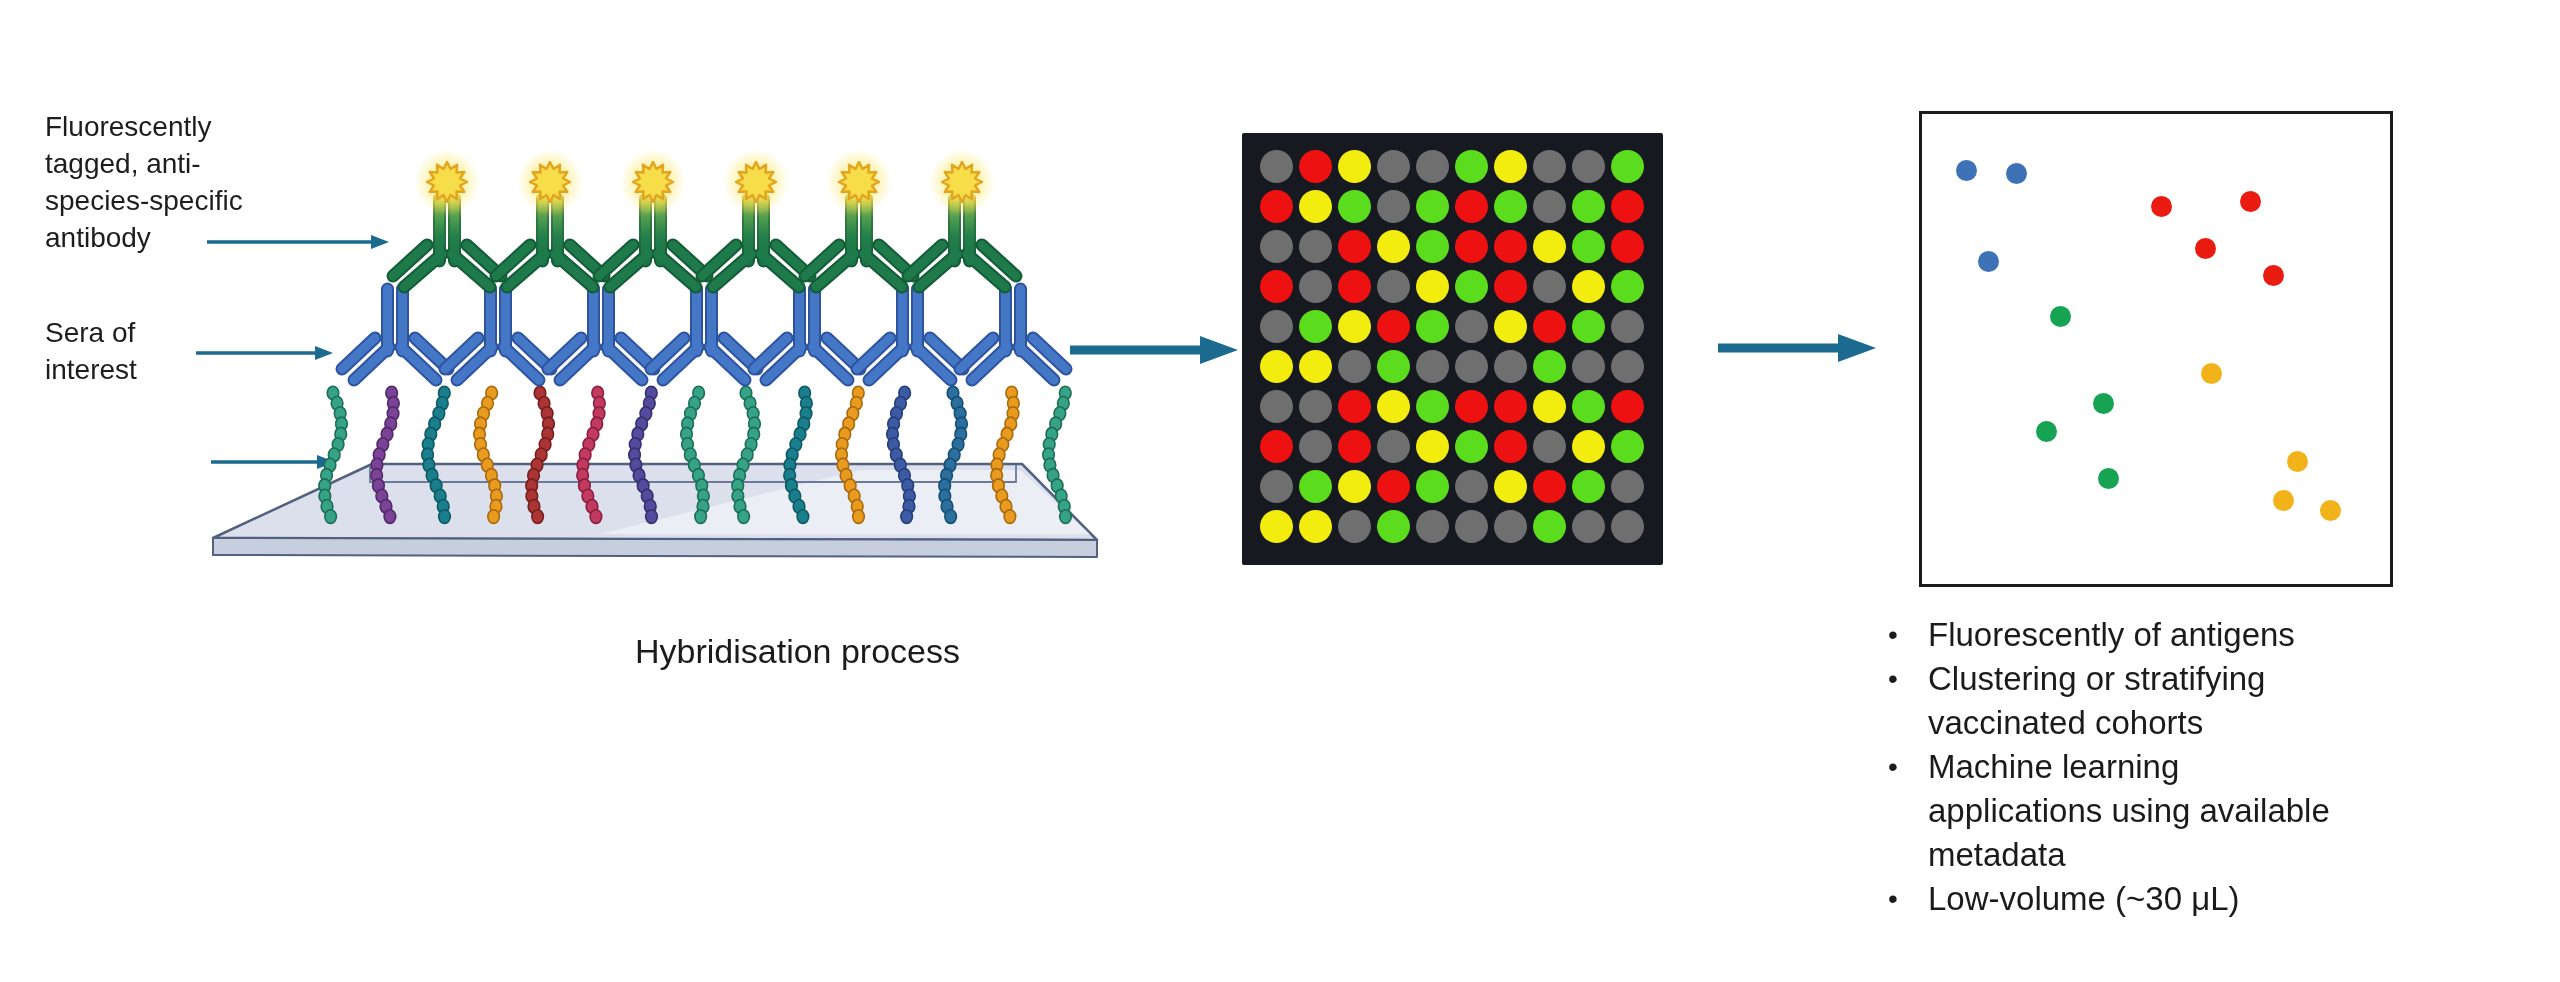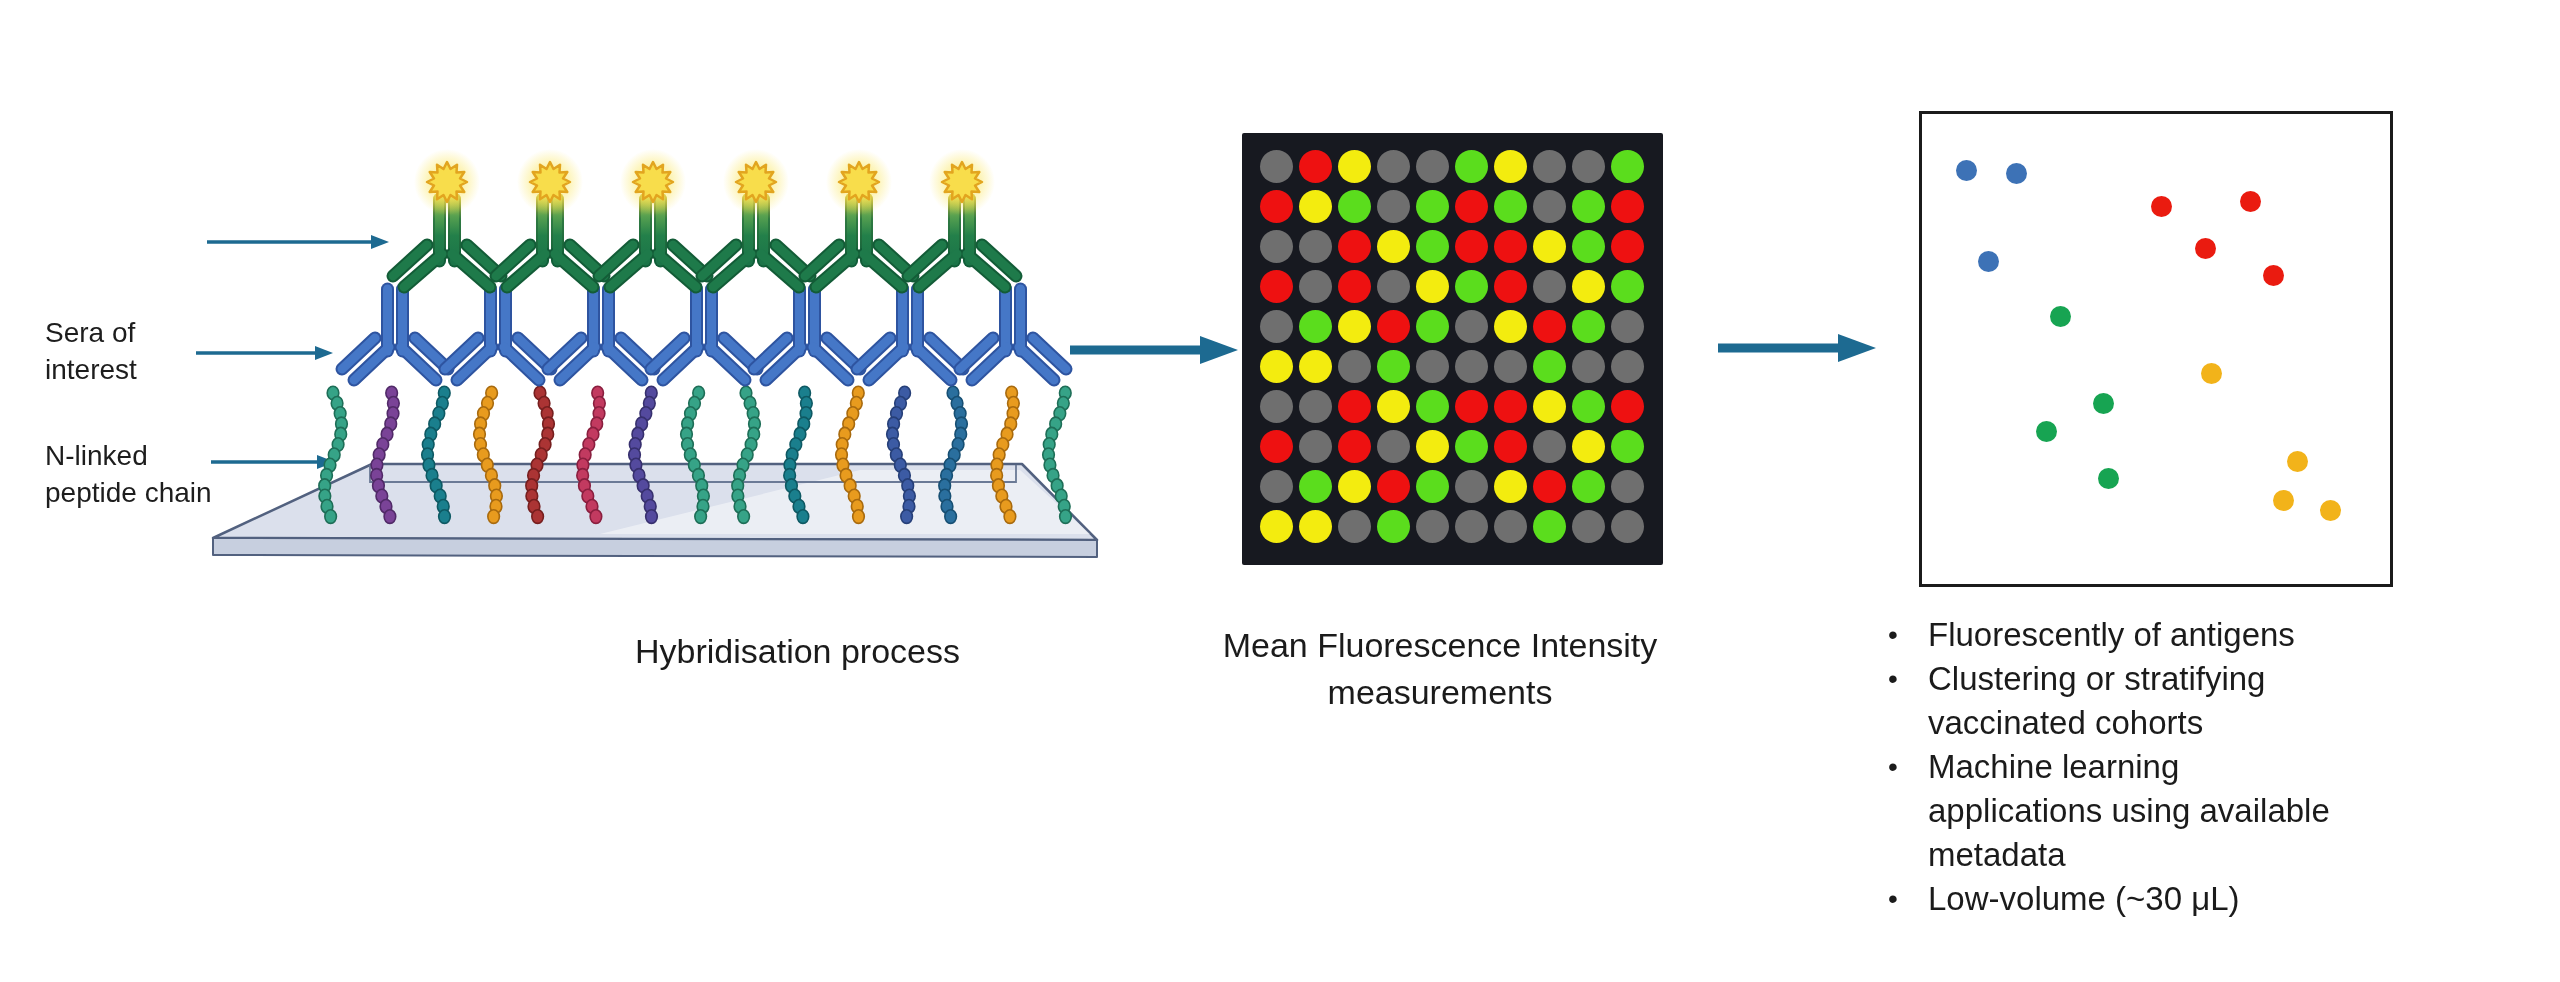--- a/index.html
+++ b/index.html
@@ -22,24 +22,26 @@
                      list-style:none;font-size:33px;line-height:44px;color:#1b1b1b;}
   #applications-list li{display:flex;}
   #applications-list .mark{width:40px;flex:0 0 40px;font-size:28px;}
   #applications-list .txt{white-space:pre-line;}
 </style>
 </head>
 <body>
 
 <div class="canvas">
 
+  <div class="side-label" style="top:108px;">Fluorescently
+tagged, anti-
+species-specific
+antibody</div>
   <div class="side-label" style="top:314px;">Sera of
 interest</div>
-  <div class="side-label" style="top:437px;">N-linked
-peptide chain</div>
 
   <svg id="hyb-svg" style="left:0;top:80px;" width="1240" height="510" viewBox="0 80 1240 510">
     <defs>
       <radialGradient id="glowGrad">
         <stop offset="0%" stop-color="rgba(250,230,90,0.95)"></stop>
         <stop offset="45%" stop-color="rgba(250,230,90,0.55)"></stop>
         <stop offset="100%" stop-color="rgba(250,230,90,0)"></stop>
       </radialGradient>
       <linearGradient id="stemGradFill" gradientUnits="userSpaceOnUse" x1="0" y1="196" x2="0" y2="262">
         <stop offset="0%" stop-color="#e8d84a"></stop>
@@ -630,22 +632,20 @@
       <div class="scatter-point" style="left: 171px; top: 279px; background: rgb(23, 164, 82);"></div>
       <div class="scatter-point" style="left: 114px; top: 307px; background: rgb(23, 164, 82);"></div>
       <div class="scatter-point" style="left: 176px; top: 354px; background: rgb(23, 164, 82);"></div>
       <div class="scatter-point" style="left: 279px; top: 249px; background: rgb(242, 179, 26);"></div>
       <div class="scatter-point" style="left: 365px; top: 337px; background: rgb(242, 179, 26);"></div>
       <div class="scatter-point" style="left: 351px; top: 376px; background: rgb(242, 179, 26);"></div>
       <div class="scatter-point" style="left: 398px; top: 386px; background: rgb(242, 179, 26);"></div>
     </div>
 
   <div class="caption" style="left:360px;top:628px;width:600px;text-align:right;">Hybridisation process</div>
-  <div class="caption" style="left:1160px;top:622px;width:560px;">Mean Fluorescence Intensity
-measurements</div>
 
   <ul id="applications-list">
       <li>
         <span class="mark">•</span>
         <span class="txt">Fluorescently of antigens</span>
       </li>
       <li>
         <span class="mark">•</span>
         <span class="txt">Clustering or stratifying
 vaccinated cohorts</span>

